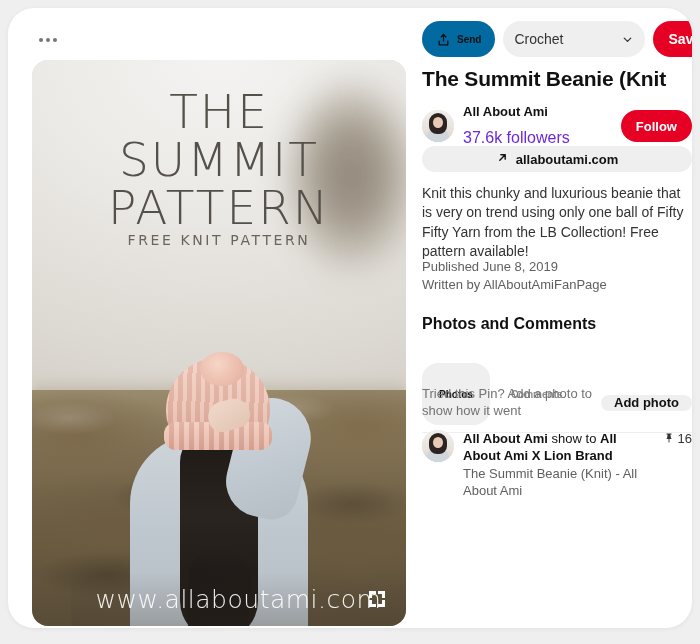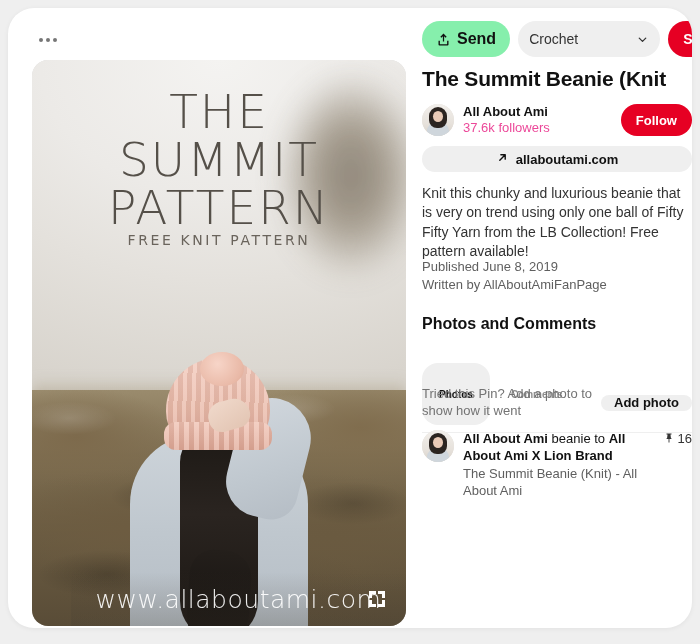--- a/index.html
+++ b/index.html
@@ -267,24 +267,24 @@
     gap: 8px;
   }
   .send-btn {
     display: flex;
     align-items: center;
     gap: 6px;
     height: 36px;
     padding: 0 14px;
     border: 0;
     border-radius: 20px;
-    background: #86efac;
+    background: #0369a1;
     color: #111;
     font-family: "Liberation Sans", sans-serif;
-    font-size: 16px;
+    font-size: 10px;
     font-weight: bold;
     cursor: pointer;
   }
   .board-select {
     display: flex;
     align-items: center;
     justify-content: space-between;
     height: 36px;
     width: 120px;
     padding: 0 11px;
@@ -337,21 +337,21 @@
     overflow: hidden;
     position: relative;
     background: #e6e3df;
   }
   .avatar .av-bg { position: absolute; inset: 0; background: linear-gradient(180deg,#f2efeb 0%,#e7e2dc 60%,#d8d2ca 100%); }
   .avatar .av-hair { position: absolute; left: 7px; top: 3px; width: 18px; height: 21px; border-radius: 9px 9px 8px 8px; background: #2b2420; }
   .avatar .av-face { position: absolute; left: 11px; top: 7px; width: 10px; height: 11px; border-radius: 50%; background: #e9cab6; }
   .avatar .av-body { position: absolute; left: 5px; top: 18px; width: 22px; height: 16px; border-radius: 9px 9px 4px 4px; background: #cfd6dc; }
   .creator-meta { flex: 1 1 auto; min-width: 0; line-height: 1.25; }
   .creator-name { font-size: 13px; font-weight: bold; color: #111; }
-  .creator-followers { font-size: 13px; color: #ec4899; }
+  .creator-followers { font-size: 16px; color: #6d28d9; margin-top: 8px; }
   .follow-btn {
     height: 32px;
     padding: 0 15px;
     border: 0;
     border-radius: 18px;
     background: #e60023;
     color: #fff;
     font-family: "Liberation Sans", sans-serif;
     font-size: 13px;
     font-weight: bold;
@@ -607,21 +607,21 @@
     </div>
 
     <div class="activity-row">
       <div class="avatar">
         <div class="av-bg"></div>
         <div class="av-body"></div>
         <div class="av-hair"></div>
         <div class="av-face"></div>
       </div>
       <div class="activity-body">
-        <div class="activity-line"><b>All About Ami</b><span class="light"> beanie to </span><b>All About Ami X Lion Brand</b></div>
+        <div class="activity-line"><b>All About Ami</b><span class="light"> show to </span><b>All About Ami X Lion Brand</b></div>
         <div class="activity-sub">The Summit Beanie (Knit) - All About Ami</div>
       </div>
       <div class="repin-count">
         <span>
           <svg width="12" height="14" viewBox="0 0 24 24" aria-hidden="true">
             <path d="M7 3h10v2.2h-2.1l1 7.1H17V14h-4.1v7h-1.8v-7H7v-1.7h1.1l1-7.1H7z" fill="#333"></path>
           </svg>
         </span>
         <span>16</span>
       </div>

